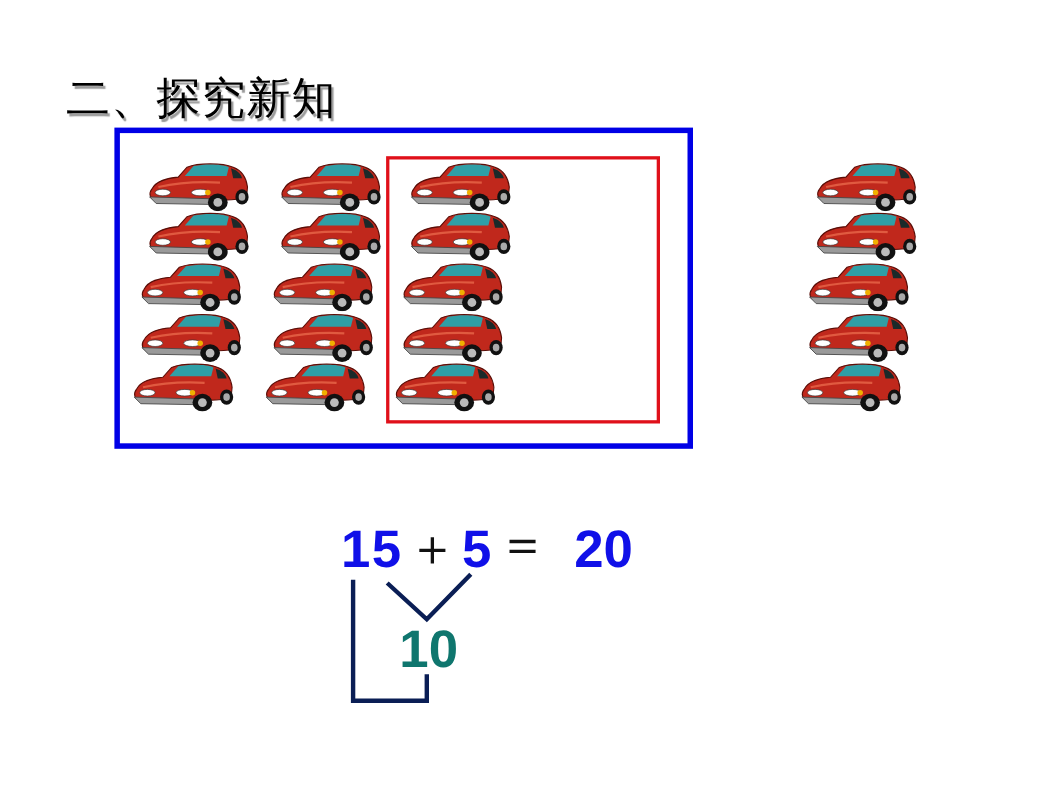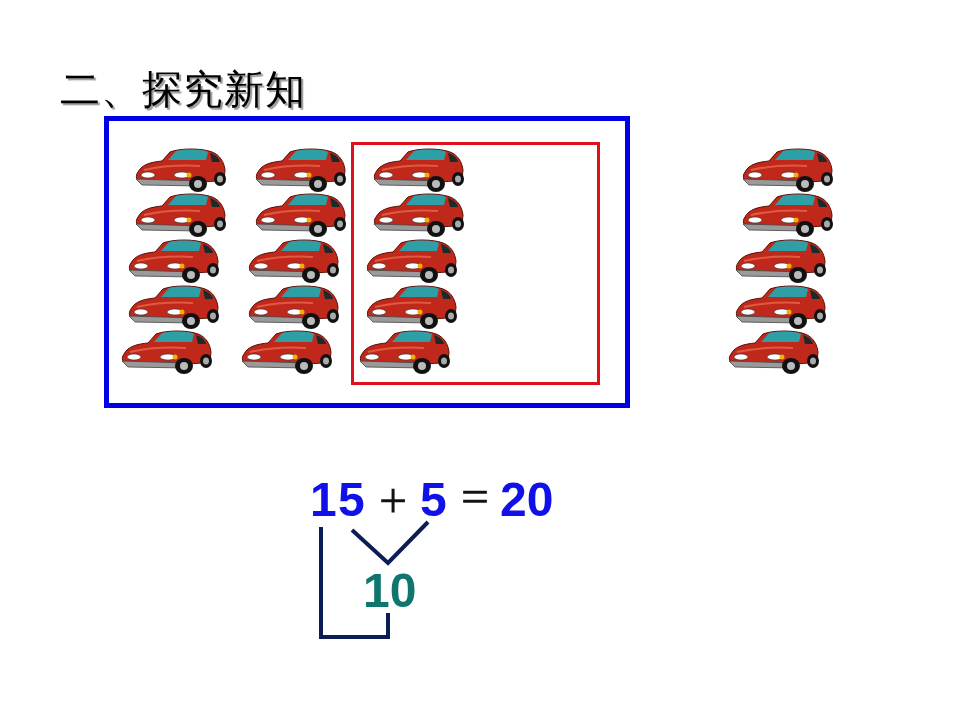--- a/index.html
+++ b/index.html
@@ -140,20 +140,20 @@
       <use href="#carShape"></use>
     </svg>
 </div>
 
 <div>
   <span class="eq blue" style="left:310px;top:476px">1</span>
   <span class="eq blue" style="left:338px;top:476px">5</span>
   <span class="op" style="left:370px;top:474px">＋</span>
   <span class="eq blue" style="left:420px;top:476px">5</span>
   <span class="op" style="left:452px;top:470px">＝</span>
-  <span class="eq blue" style="left:500px;top:476px">20</span>
+  <span class="eq blue" style="left:522px;top:476px">20</span>
   <span class="eq red" style="left:363px;top:567px">10</span>
 </div>
 
 <svg class="lines" width="960" height="720">
   <polyline points="352,530 388,563 428,522" fill="none" stroke="#0a1e55" stroke-width="4"></polyline>
   <polyline points="321,527 321,637 388,637 388,613" fill="none" stroke="#0a1e55" stroke-width="4"></polyline>
 </svg>
 
 </body></html>

